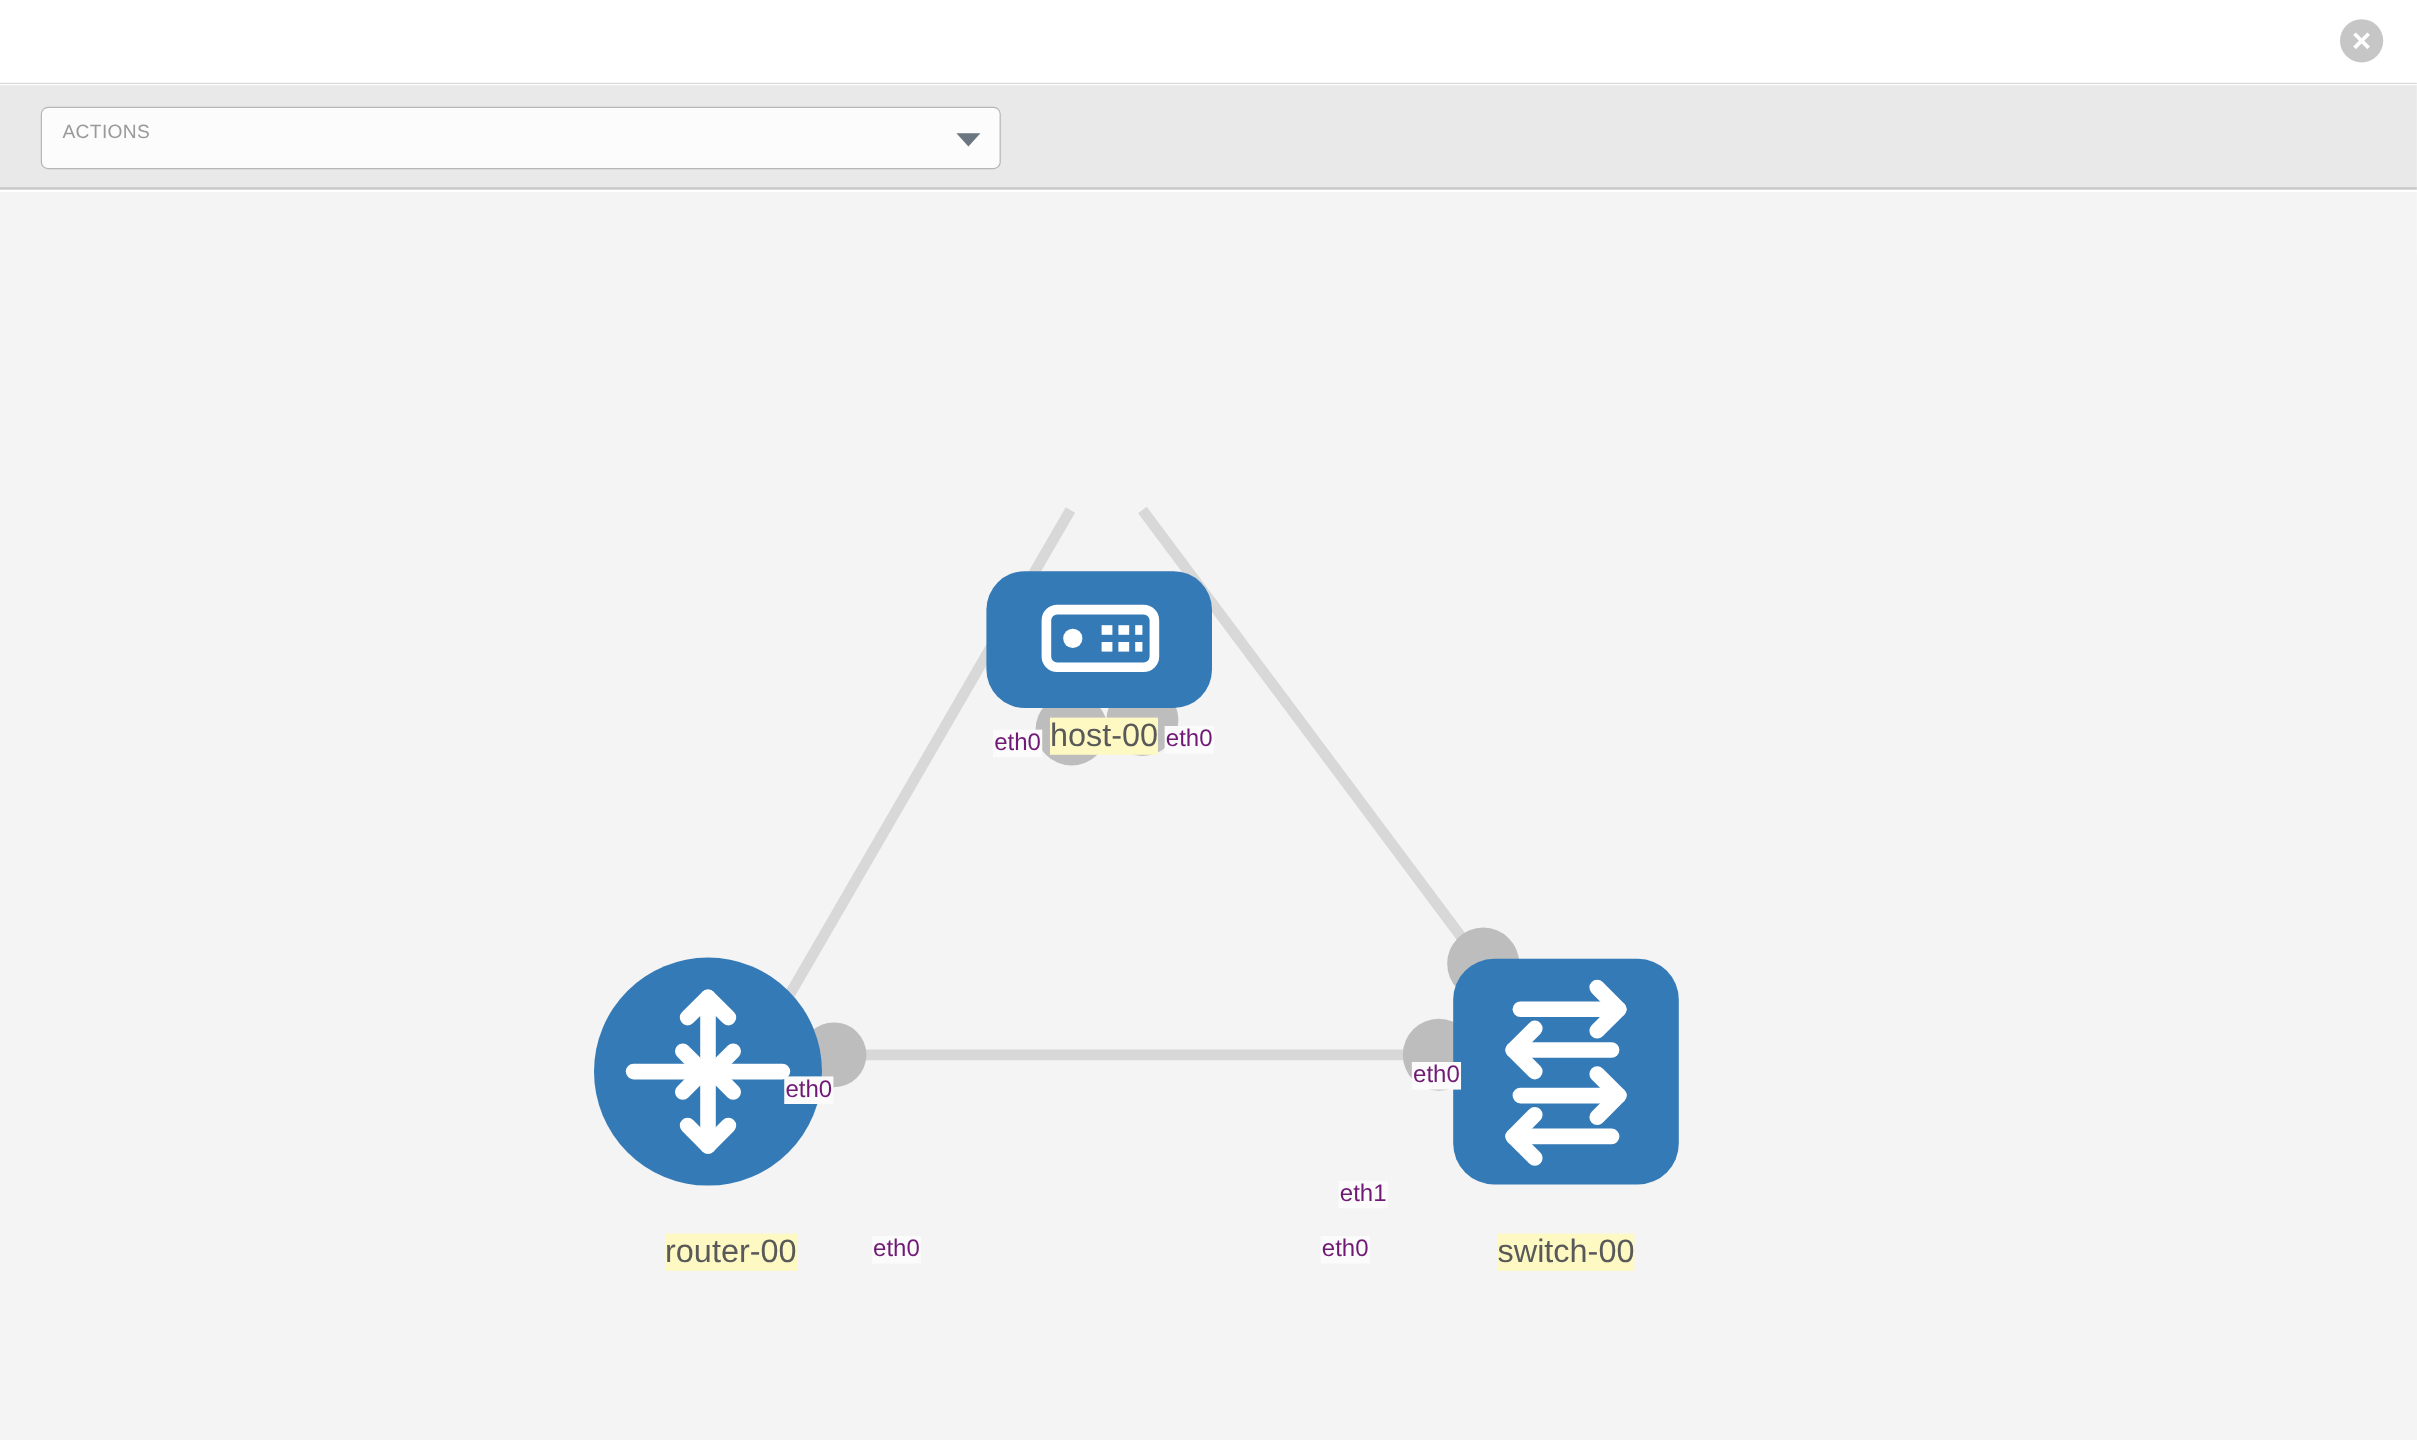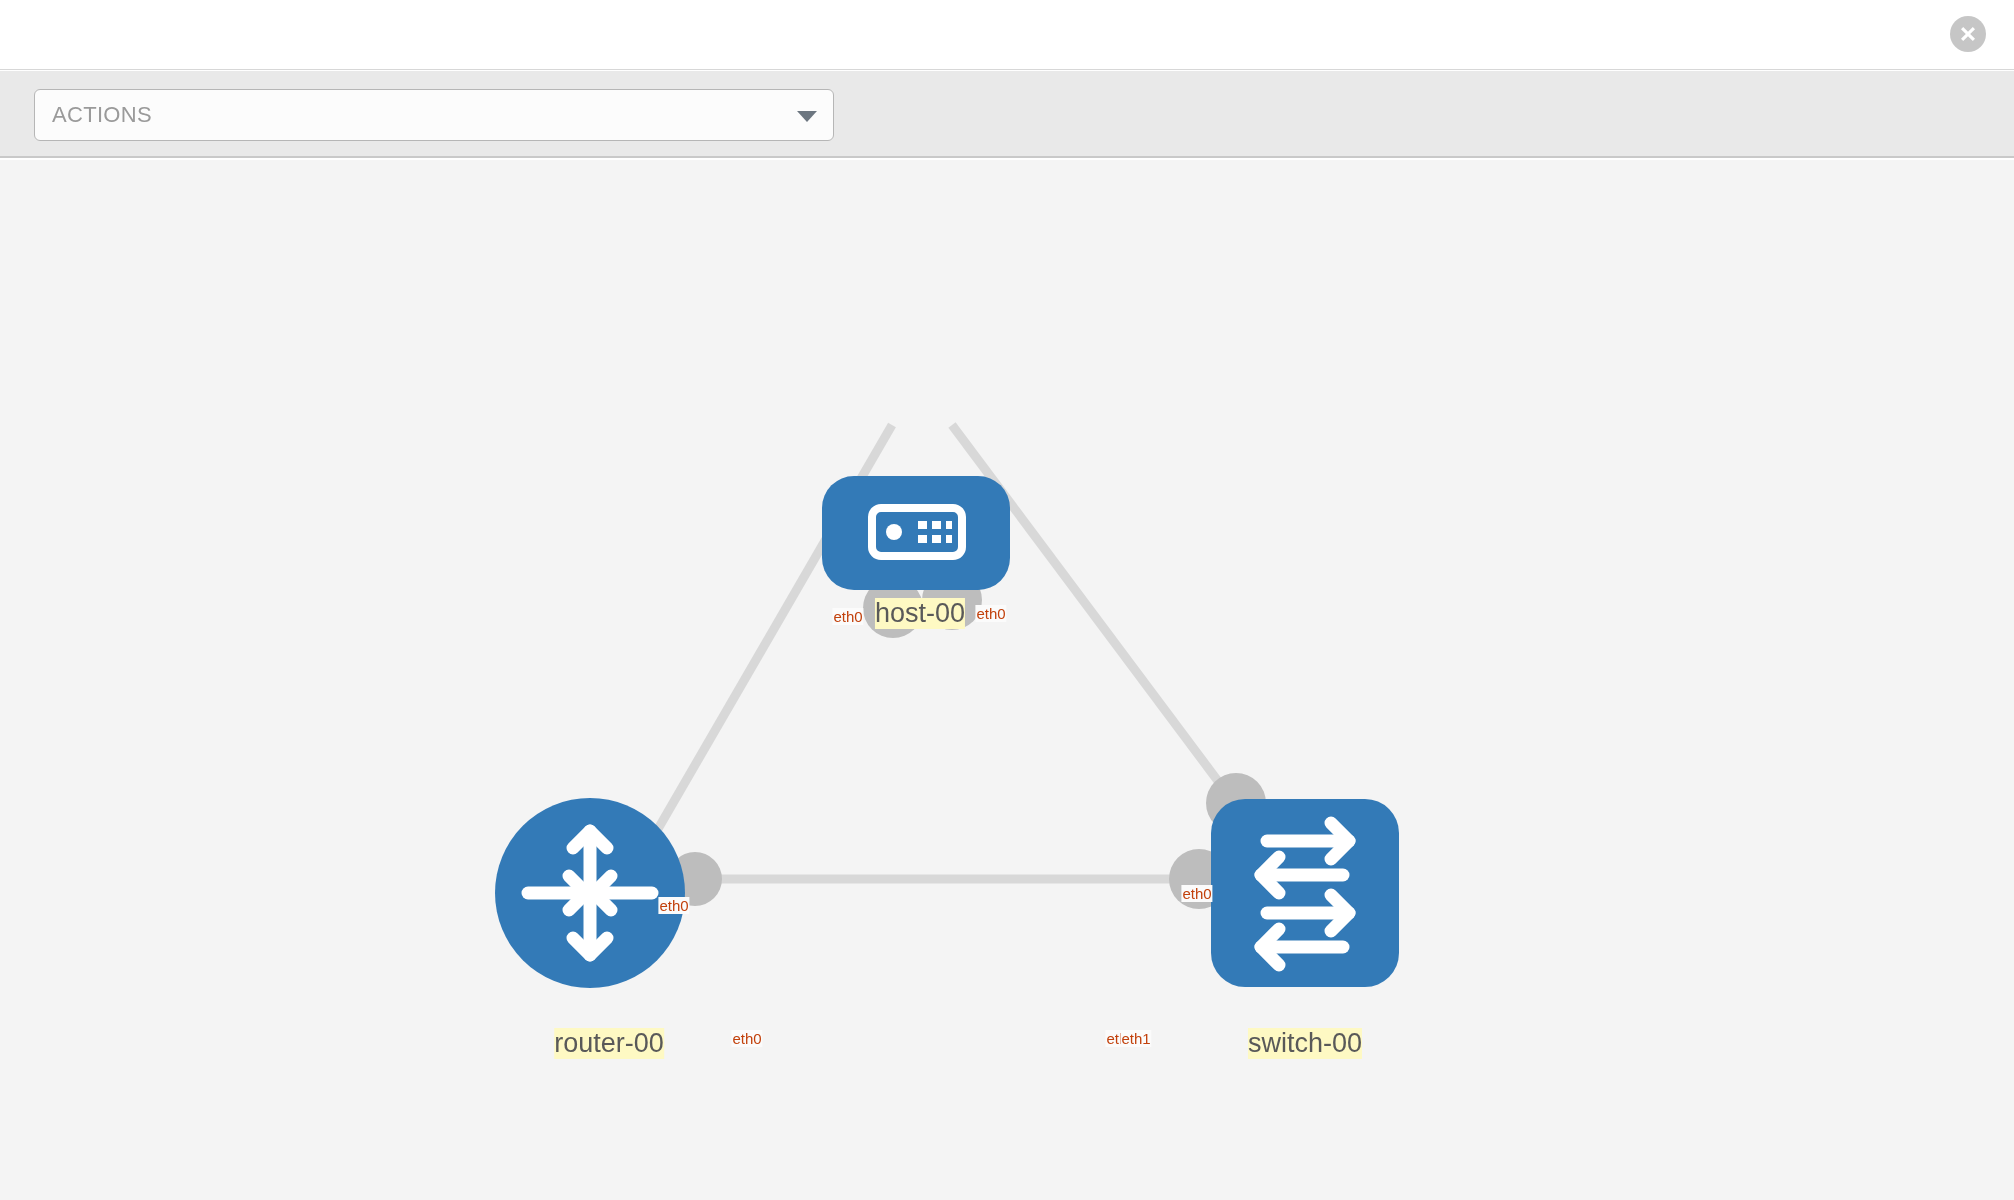--- a/index.html
+++ b/index.html
@@ -44,21 +44,21 @@
   .actions-select {
     position: absolute; left: 34px; top: 18px;
     width: 800px; height: 52px;
     background: #fcfcfc;
     border: 1px solid #b6b6b6;
     border-radius: 6px;
     cursor: pointer;
   }
   .actions-select .lbl {
     position: absolute; left: 17px; top: 12px;
-    font-size: 22px; color: #9a9a9a; letter-spacing: .3px;
+    font-size: 16px; color: #9a9a9a; letter-spacing: .3px;
   }
   .caret {
     position: absolute; right: 16px; top: 21px;
     width: 0; height: 0;
     border-left: 10px solid transparent;
     border-right: 10px solid transparent;
     border-top: 11px solid #6c7680;
   }
 
   .tool-icon {
@@ -95,22 +95,22 @@
   .node-label {
     position: absolute;
     font-size: 27px;
     color: #595959;
     background: #fef9c3;
     white-space: nowrap;
     transform: translateX(-50%);
   }
   .iface-label {
     position: absolute;
-    font-size: 15px;
-    color: #c2410c;
+    font-size: 20px;
+    color: #701a75;
     background: #fbfbfb;
     white-space: nowrap;
     transform: translateX(-50%);
     padding: 0 1px;
   }
 </style>
 </head>
 <body>
 
 <div class="header">
@@ -217,15 +217,15 @@
   <div class="node-label" style="left:920px; top:438px;">host-00</div>
   <div class="node-label" style="left:609px; top:868px;">router-00</div>
   <div class="node-label" style="left:1305px; top:868px;">switch-00</div>
 
   <div class="iface-label" style="left:848px;  top:448px;">eth0</div>
   <div class="iface-label" style="left:991px;  top:445px;">eth0</div>
   <div class="iface-label" style="left:674px;  top:737px;">eth0</div>
   <div class="iface-label" style="left:1197px; top:725px;">eth0</div>
   <div class="iface-label" style="left:747px;  top:870px;">eth0</div>
   <div class="iface-label" style="left:1121px; top:870px;">eth0</div>
-  <div class="iface-label" style="left:1136px; top:870px;">eth1</div>
+  <div class="iface-label" style="left:1136px; top:824px;">eth1</div>
 
 </div>
 
 </body></html>

